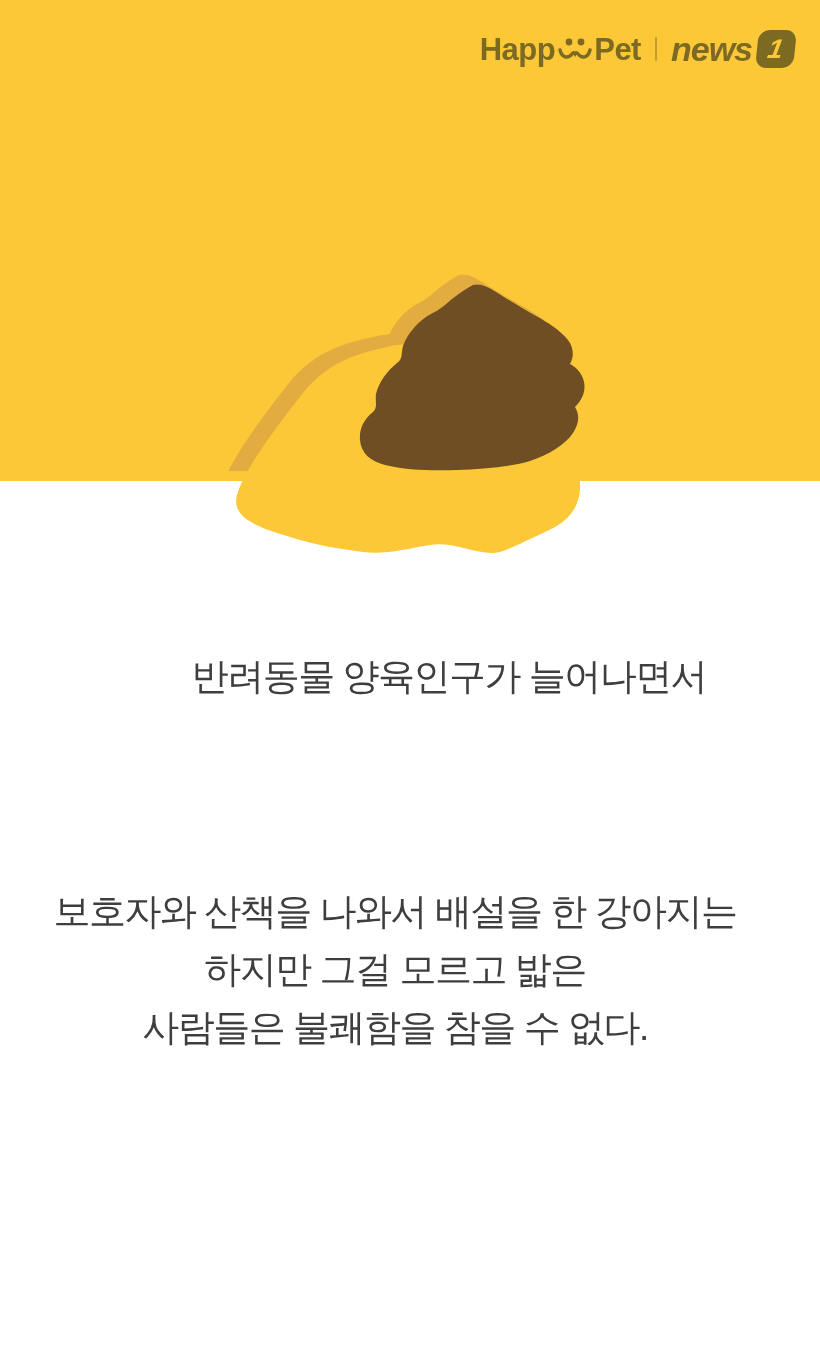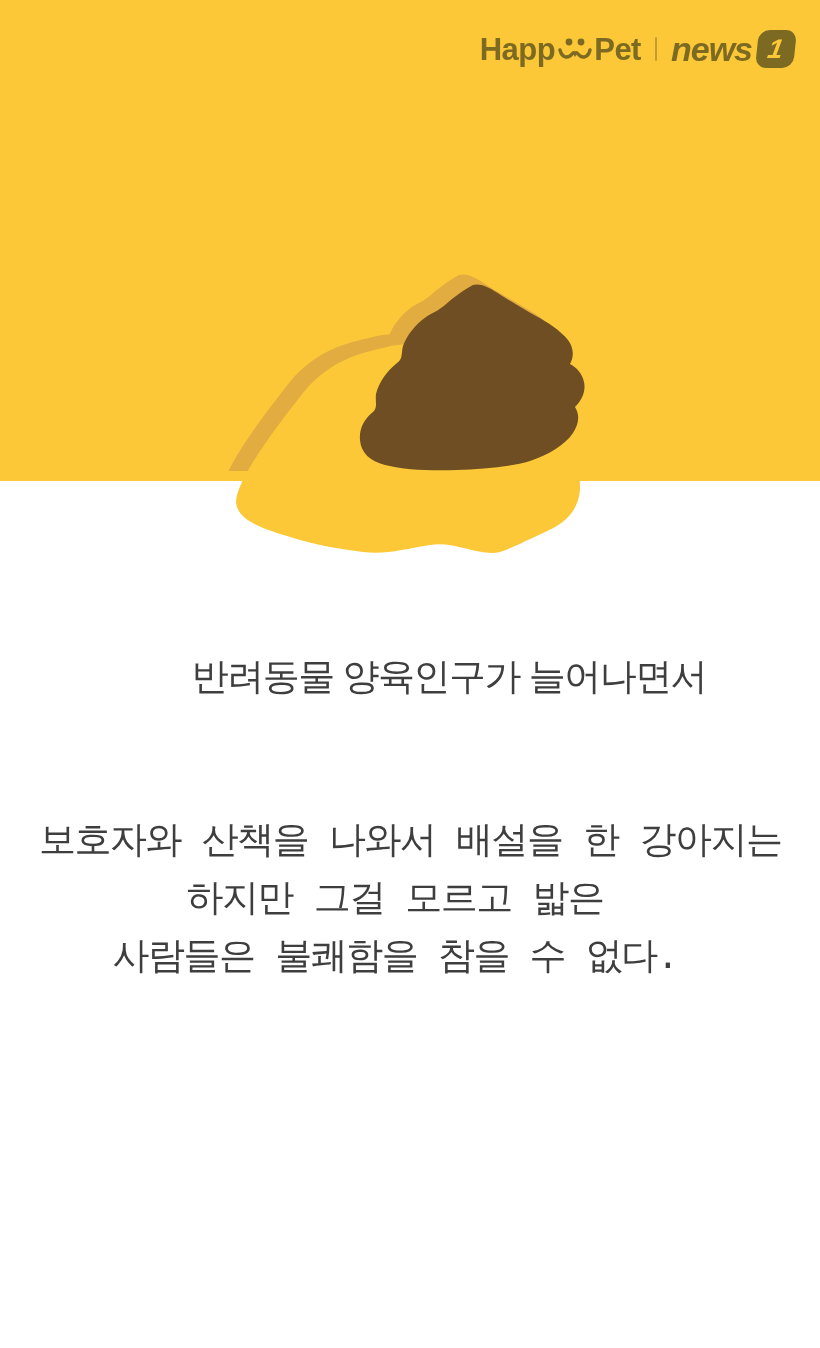--- a/index.html
+++ b/index.html
@@ -42,21 +42,21 @@
   }
   
   .illus{position:absolute;left:170px;top:245px;}
   
   .copy{
     position:absolute;left:0;top:0;width:820px;
     text-align:center;color:#3E3E3E;
     font-size:37px;line-height:58px;letter-spacing:-1.5px;margin-left:39px;
   }
   .para1{position:absolute;top:648px;left:0;width:820px;}
-  .para2{position:absolute;top:813px;left:0;width:712px;font-family:Liberation Mono, monospace;}
+  .para2{position:absolute;top:883px;left:0;width:712px;}
   .copy .line{white-space:nowrap;}
   .copy .bold{font-weight:700;color:#333333;}
 </style>
 </head>
 <body>
 
 <div class="yellow-band"></div>
 
 <div class="logo-row">
   <div class="happypet">

